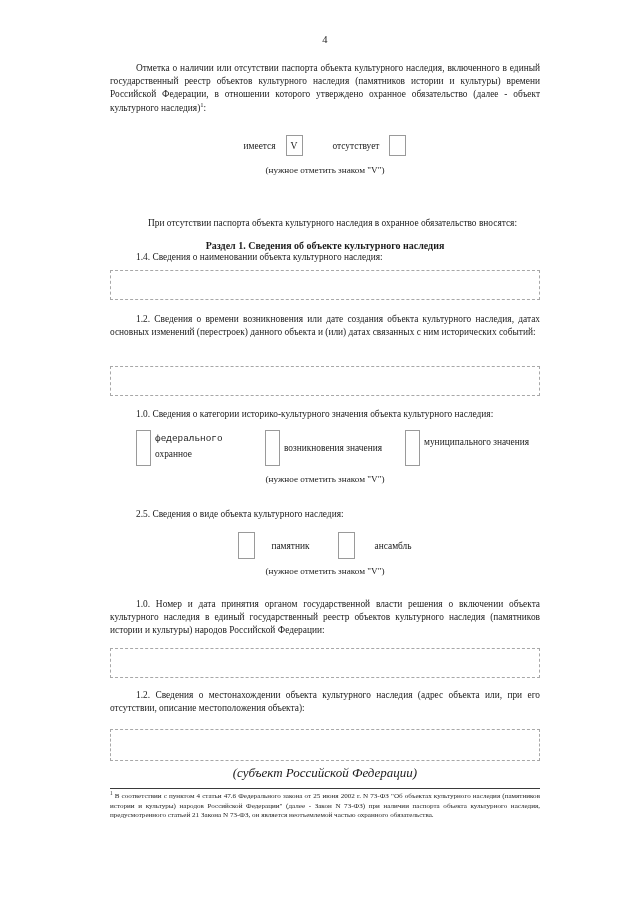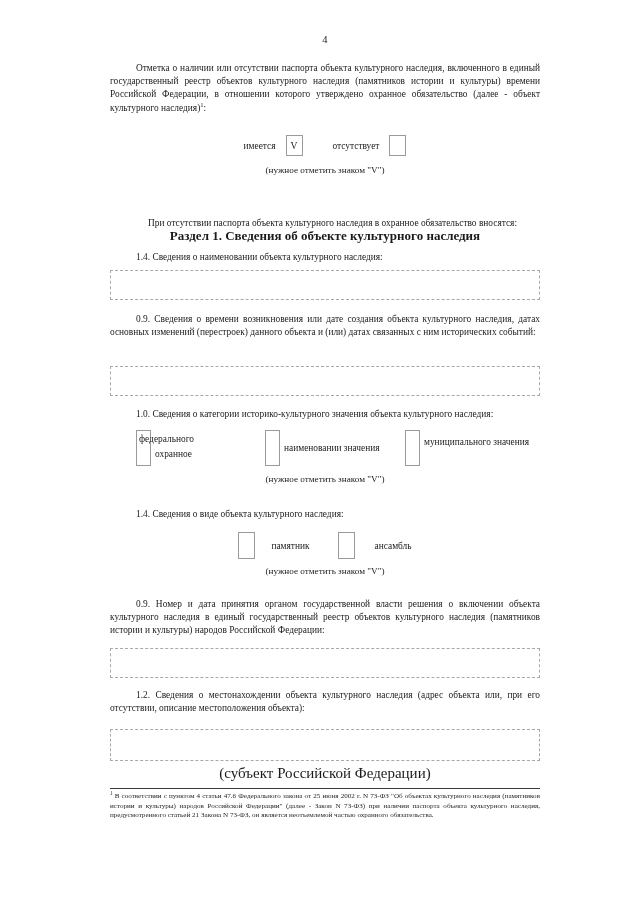--- a/index.html
+++ b/index.html
@@ -53,24 +53,24 @@
   .para.no-justify { text-align: left; }
 
   .sup {
     font-size: 6.6px;
     vertical-align: super;
     line-height: 0;
   }
 
   
   .section-heading {
-    font-size: 13px;
+    font-size: 10px;
     font-weight: bold;
     text-align: center;
-    margin: 4px;
+    margin: 16px;
   }
 
   
   .check-row {
     display: flex;
     align-items: center;
     justify-content: center;
   }
   .check-label {
     font-size: 9.4px;
@@ -110,23 +110,24 @@
   .field-box {
     box-sizing: border-box;
     width: 430px;
     height: 30px;
     border: 1px dashed #a8a8a8;
     background: #ffffff;
   }
   .field-box.tall { height: 32px; }
 
   .caption {
-    font-size: 15px;
-    text-align: center;
-    margin: 0;
+    font-size: 13px;
+    text-align: center;
+    margin: 0;
+    font-style: italic;
   }
 
   
   .footnote-rule {
     width: 430px;
     height: 0;
     border-top: 1px solid #3a3a3a;
   }
   .footnote {
     font-size: 7.1px;
@@ -170,61 +171,61 @@
     <div class="abs" style="left:0; top:224px; width:430px;">
       <p class="section-heading">Раздел 1. Сведения об объекте культурного наследия</p>
     </div>
 
     <div class="abs" style="left:0; top:251px; width:430px;">
       <p class="para indent no-justify">1.4. Сведения о наименовании объекта культурного наследия:</p>
     </div>
     <div class="abs field-box" style="left:0; top:270px;"></div>
 
     <div class="abs" style="left:0; top:313px; width:430px;">
-      <p class="para indent">0.9. Сведения о времени возникновения или дате создания объекта культурного наследия, датах основных изменений (перестроек) данного объекта и (или) датах связанных с ним исторических событий:</p>
+      <p class="para indent">1.2. Сведения о времени возникновения или дате создания объекта культурного наследия, датах основных изменений (перестроек) данного объекта и (или) датах связанных с ним исторических событий:</p>
     </div>
     <div class="abs field-box" style="left:0; top:366px;"></div>
 
     <div class="abs" style="left:0; top:408px; width:430px;">
       <p class="para indent no-justify">1.0. Сведения о категории историко-культурного значения объекта культурного наследия:</p>
     </div>
     <div class="abs" style="left:0; top:430px; width:430px;">
       <div style="position:relative; height:40px;">
         <span class="abs checkbox tall" style="left:26px; top:0;"></span>
-        <span class="abs check-label" style="left:29px; top:3px;">федерального</span>
+        <span class="abs check-label" style="left:45px; top:3px;font-family:Liberation Mono, monospace;">федерального</span>
         <span class="abs check-label" style="left:45px; top:18px;">охранное</span>
 
         <span class="abs checkbox tall" style="left:155px; top:0;"></span>
-        <span class="abs check-label" style="left:174px; top:12px;">наименовании значения</span>
+        <span class="abs check-label" style="left:174px; top:12px;">возникновения значения</span>
 
         <span class="abs checkbox tall" style="left:295px; top:0;"></span>
         <span class="abs check-label" style="left:314px; top:6px;">муниципального значения</span>
       </div>
     </div>
     <div class="abs" style="left:0; top:474px; width:430px;">
       <p class="hint">(нужное отметить знаком "V")</p>
     </div>
 
     <div class="abs" style="left:0; top:508px; width:430px;">
-      <p class="para indent no-justify">1.4. Сведения о виде объекта культурного наследия:</p>
+      <p class="para indent no-justify">2.5. Сведения о виде объекта культурного наследия:</p>
     </div>
     <div class="abs" style="left:0; top:532px; width:430px;">
       <div class="check-row">
         <span class="checkbox mid"></span>
         <span class="check-label" style="margin-left:16px;">памятник</span>
         <span class="checkbox mid" style="margin-left:28px;"></span>
         <span class="check-label" style="margin-left:20px;">ансамбль</span>
       </div>
     </div>
     <div class="abs" style="left:0; top:566px; width:430px;">
       <p class="hint">(нужное отметить знаком "V")</p>
     </div>
 
     <div class="abs" style="left:0; top:598px; width:430px;">
-      <p class="para indent">0.9. Номер и дата принятия органом государственной власти решения о включении объекта культурного наследия в единый государственный реестр объектов культурного наследия (памятников истории и культуры) народов Российской Федерации:</p>
+      <p class="para indent">1.0. Номер и дата принятия органом государственной власти решения о включении объекта культурного наследия в единый государственный реестр объектов культурного наследия (памятников истории и культуры) народов Российской Федерации:</p>
     </div>
     <div class="abs field-box" style="left:0; top:648px;"></div>
 
     <div class="abs" style="left:0; top:689px; width:430px;">
       <p class="para indent">1.2. Сведения о местонахождении объекта культурного наследия (адрес объекта или, при его отсутствии, описание местоположения объекта):</p>
     </div>
     <div class="abs field-box tall" style="left:0; top:729px;"></div>
     <div class="abs" style="left:0; top:765px; width:430px;">
       <p class="caption">(субъект Российской Федерации)</p>
     </div>

